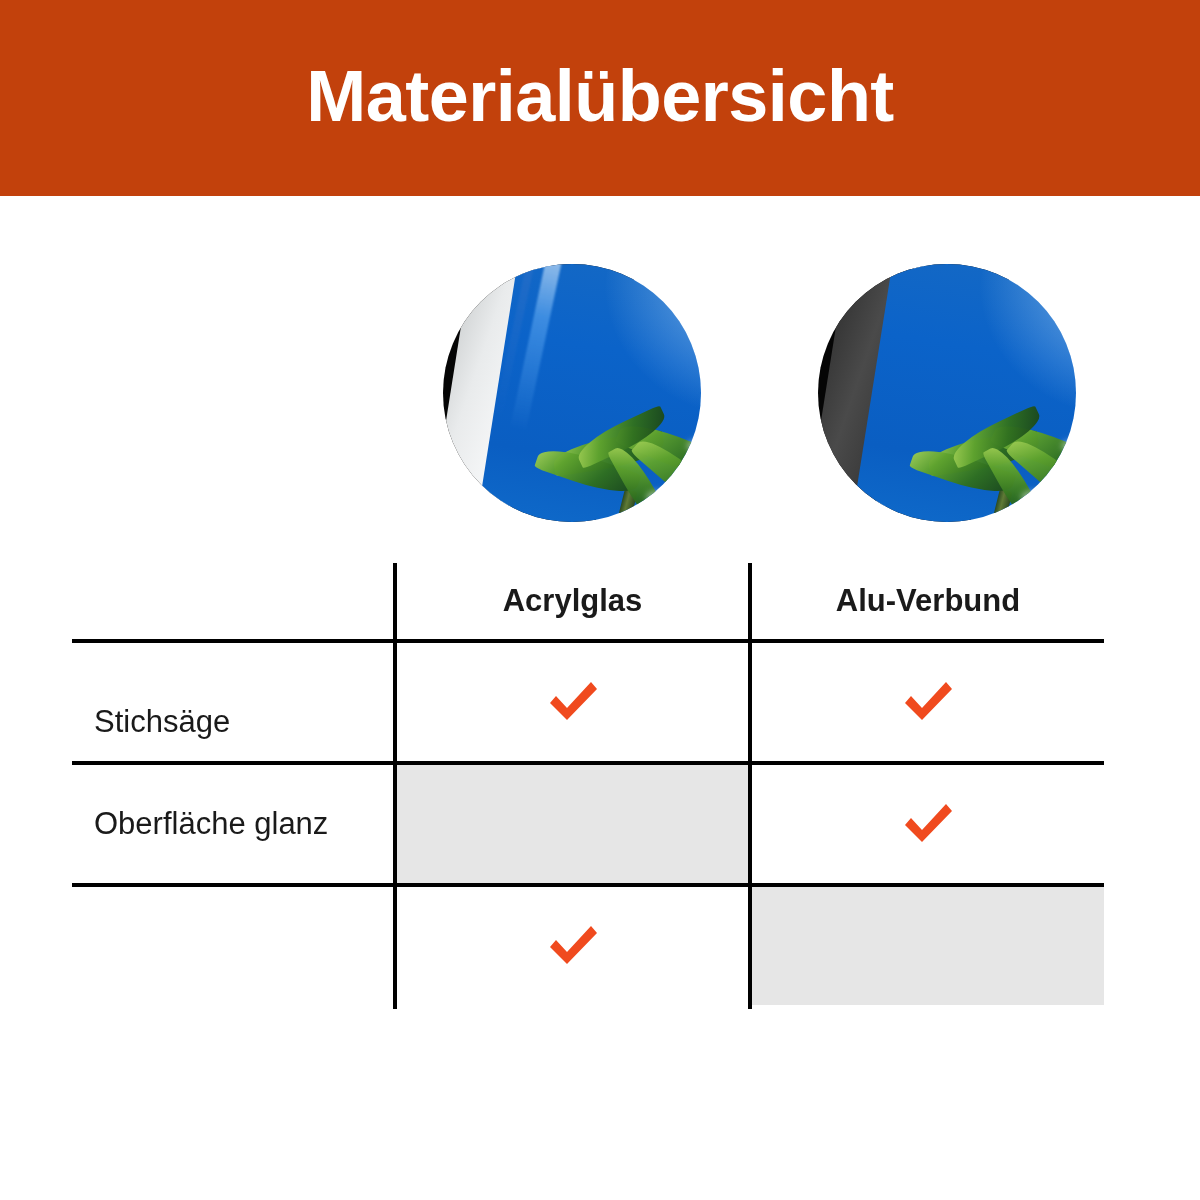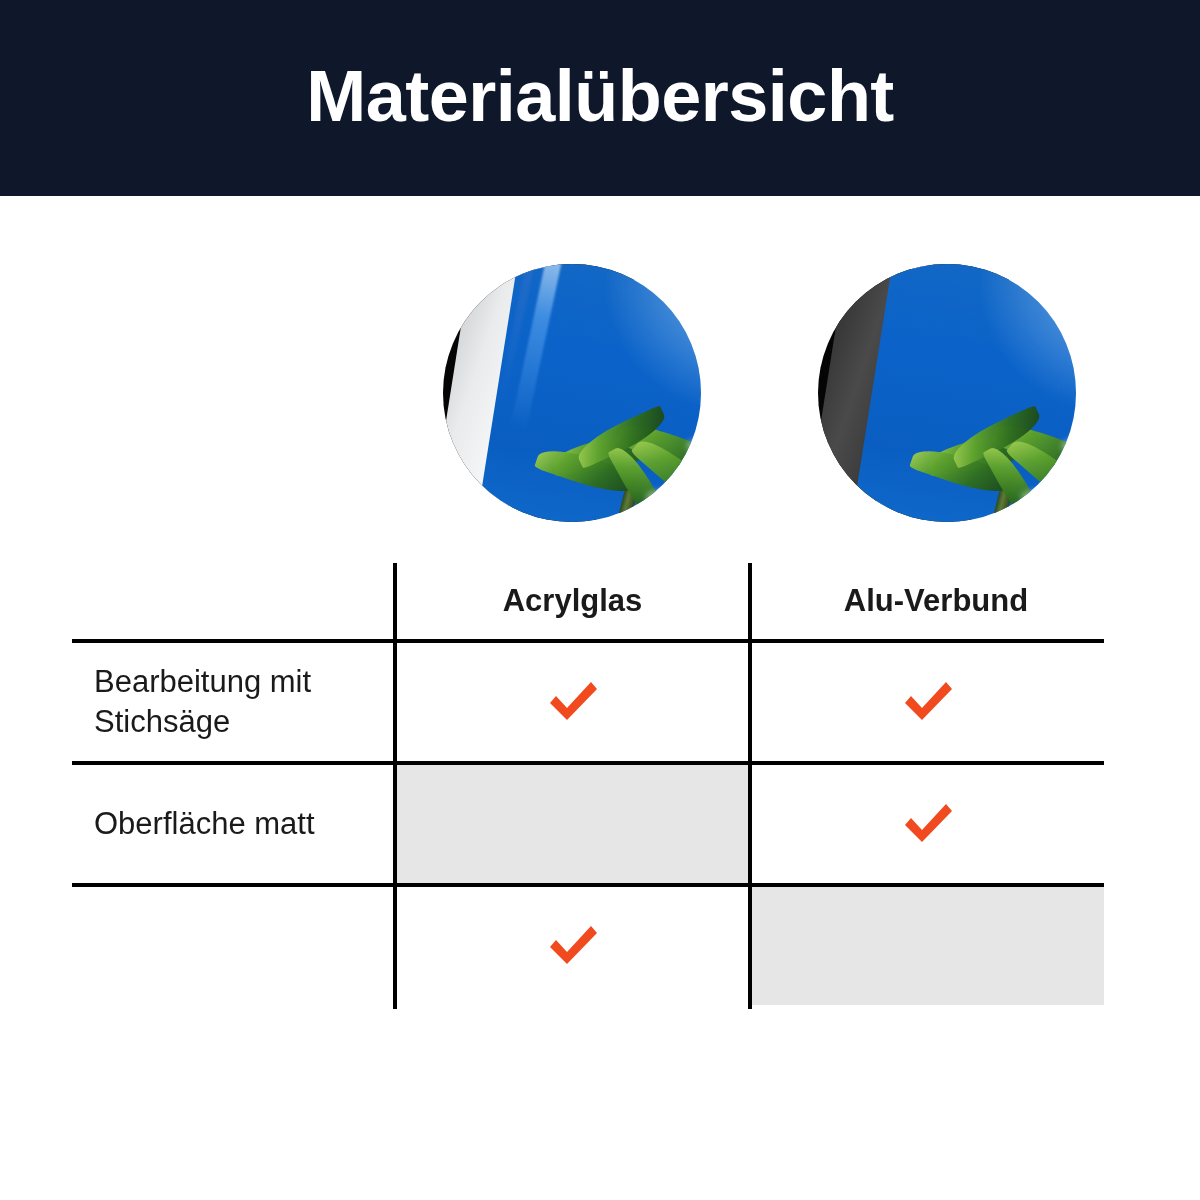--- a/index.html
+++ b/index.html
@@ -19,21 +19,21 @@
     height: 1200px;
   }
 
   
   .header-banner {
     position: absolute;
     left: 0;
     top: 0;
     width: 1200px;
     height: 196px;
-    background: #0f172a;
+    background: #c2410c;
     display: flex;
     align-items: center;
     justify-content: center;
   }
   .header-title {
     color: #ffffff;
     font-family: "Liberation Sans", sans-serif;
     font-weight: bold;
     font-size: 72px;
     letter-spacing: -0.5px;
@@ -234,21 +234,21 @@
   .cell-center { justify-content: center; font-weight: bold; }
   .cell-left   { justify-content: flex-start; }
 
   .col-head {
     top: 0;
     height: 76px;
     font-size: 31px;
     color: #1a1a1a;
   }
   .col-head-acryl { left: 325px; width: 351px; }
-  .col-head-alu   { left: 680px; width: 352px; padding-left: 8px; }
+  .col-head-alu   { left: 680px; width: 352px; }
 
   .row-label {
     left: 22px;
     width: 299px;
     font-size: 31px;
     color: #1a1a1a;
     line-height: 1.28;
   }
   .row-label-1 { top: 80px;  height: 118px; }
   .row-label-2 { top: 202px; height: 118px; }
@@ -371,37 +371,37 @@
     <div class="col-divider col-divider-2"></div>
     <div class="row-line row-line-1"></div>
     <div class="row-line row-line-2"></div>
     <div class="row-line row-line-3"></div>
 
     <div class="cell cell-center col-head col-head-acryl">Acrylglas</div>
     <div class="cell cell-center col-head col-head-alu">Alu-Verbund</div>
 
     <div class="cell cell-left row-label row-label-1">
       <span>
-        <span>Bearbeitung mit</span><br>
+        <br>
         <span>Stichsäge</span>
       </span>
     </div>
     <div class="cell cell-center mark-cell-acryl mark-r1">
       <svg class="check-icon" viewBox="0 0 54 48">
         <path d="M4 25 L10 18 L21 30 L45 4 L51 11 L21 42 Z" fill="#F04A1E"></path>
       </svg>
     </div>
     <div class="cell cell-center mark-cell-alu mark-r1">
       <svg class="check-icon" viewBox="0 0 54 48">
         <path d="M4 25 L10 18 L21 30 L45 4 L51 11 L21 42 Z" fill="#F04A1E"></path>
       </svg>
     </div>
 
     <div class="cell cell-left row-label row-label-2">
-      <span>Oberfläche matt</span>
+      <span>Oberfläche glanz</span>
     </div>
     <div class="cell cell-center mark-cell-acryl mark-r2"></div>
     <div class="cell cell-center mark-cell-alu mark-r2">
       <svg class="check-icon" viewBox="0 0 54 48">
         <path d="M4 25 L10 18 L21 30 L45 4 L51 11 L21 42 Z" fill="#F04A1E"></path>
       </svg>
     </div>
 
     <div class="cell cell-center mark-cell-acryl mark-r3">
       <svg class="check-icon" viewBox="0 0 54 48">

